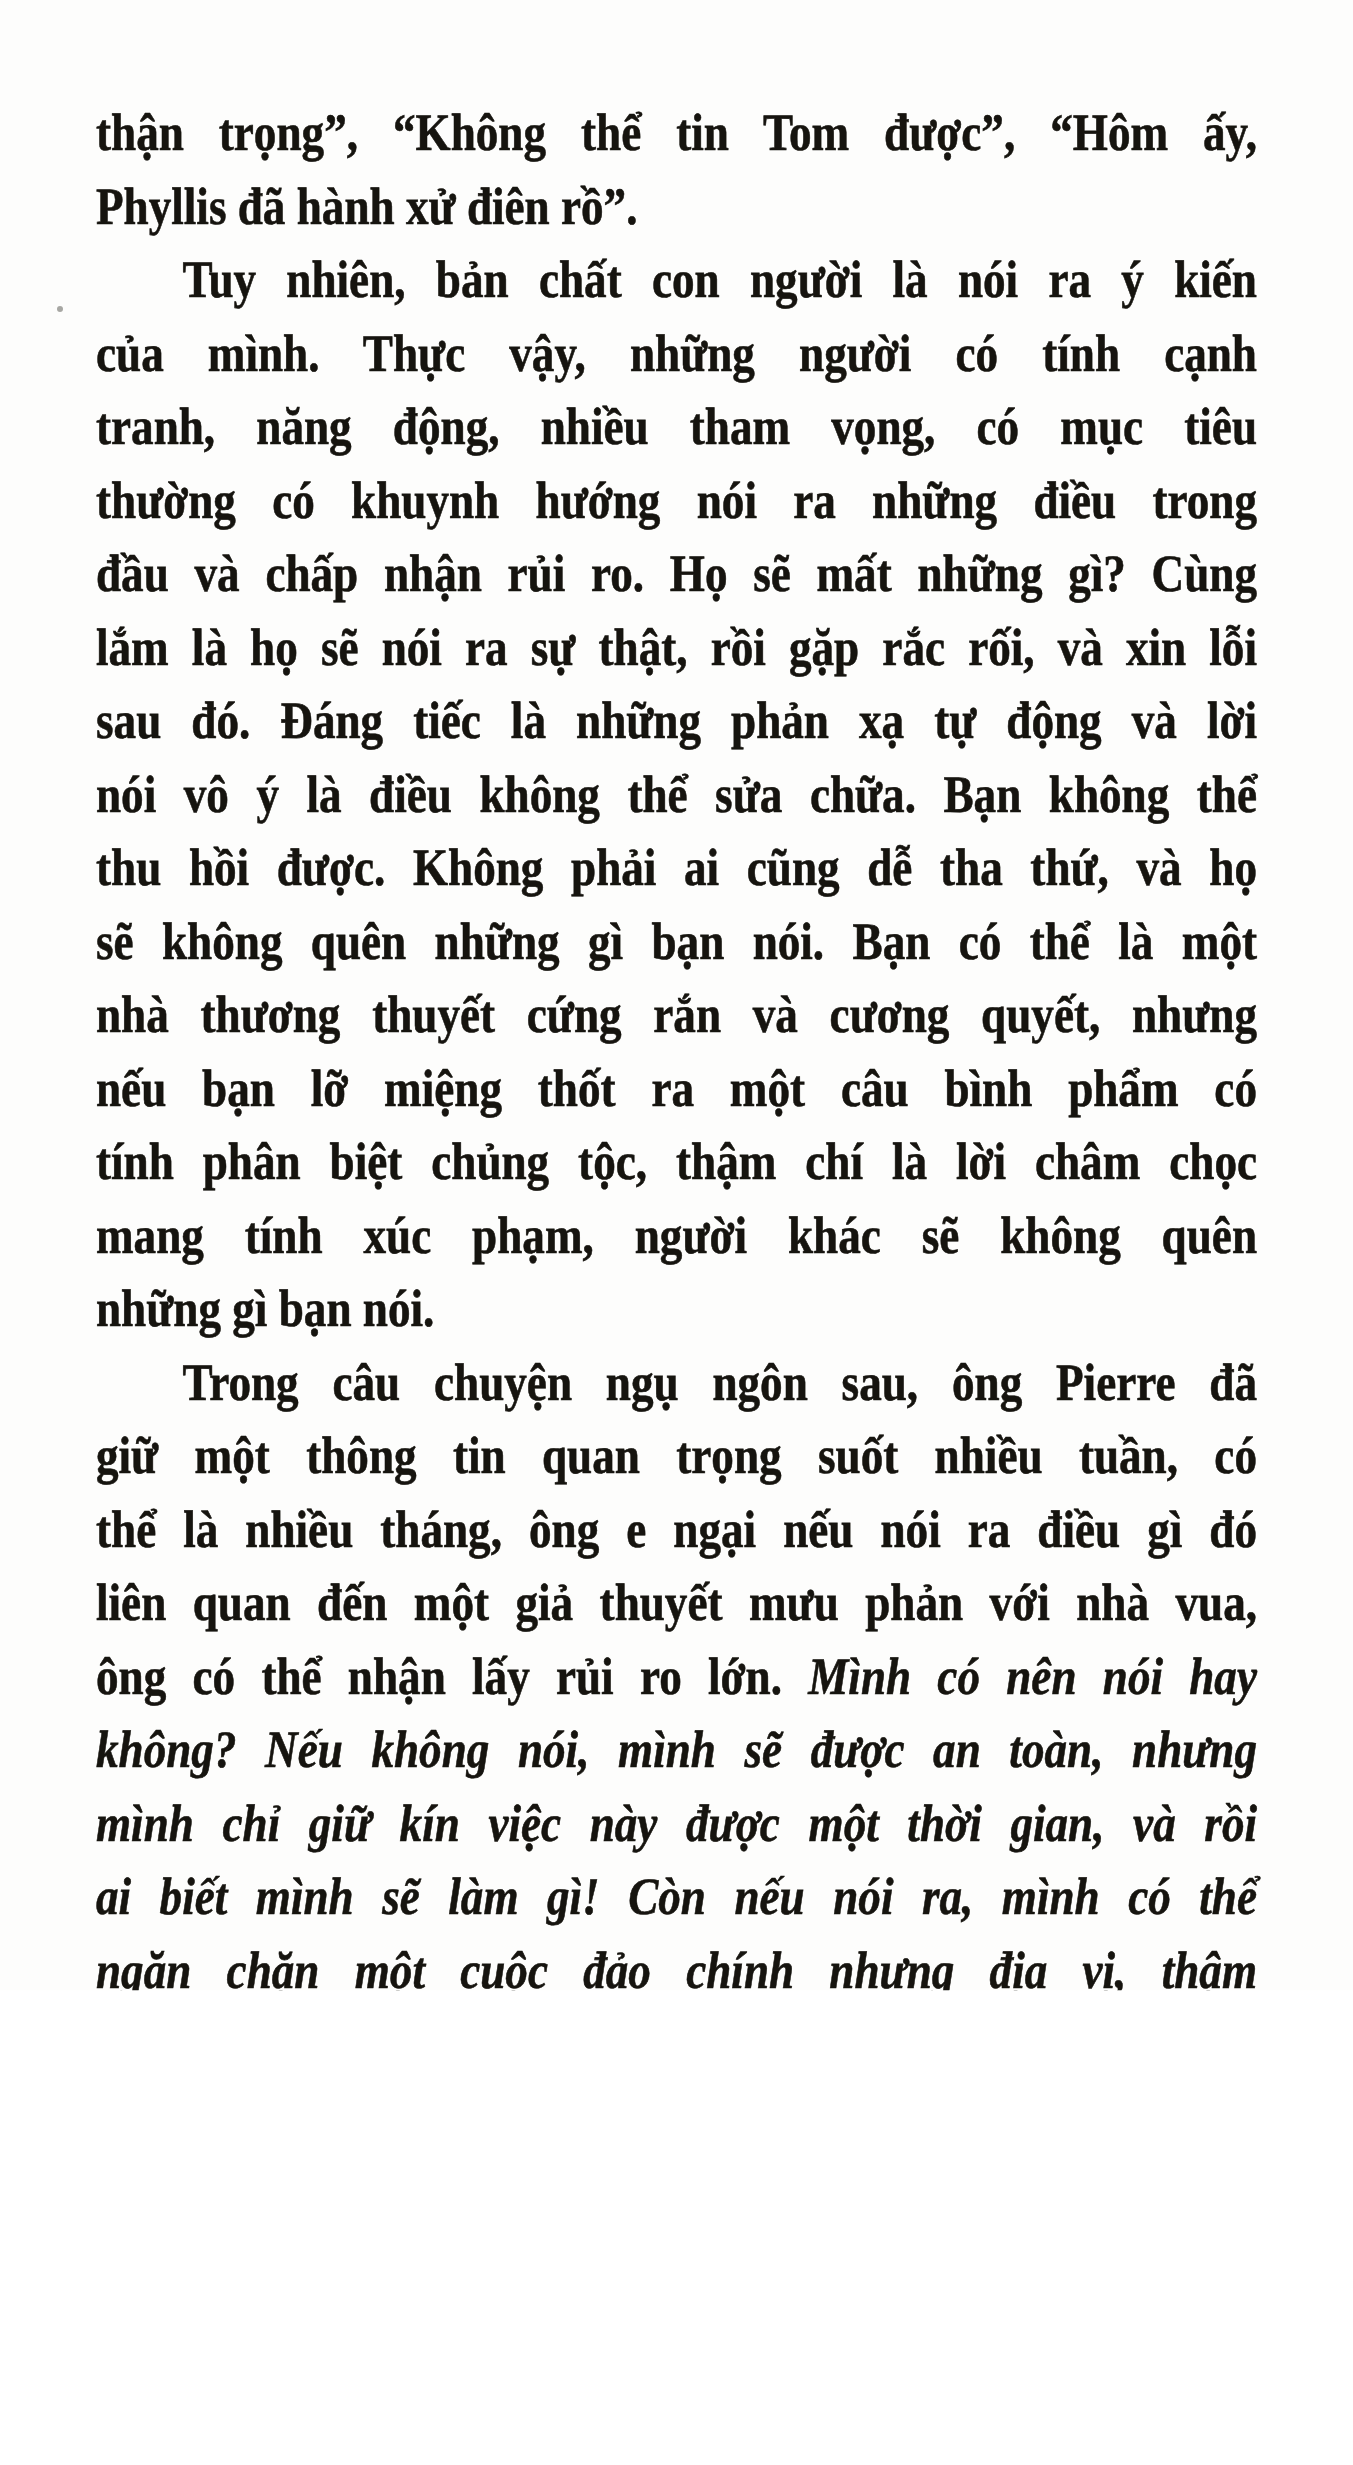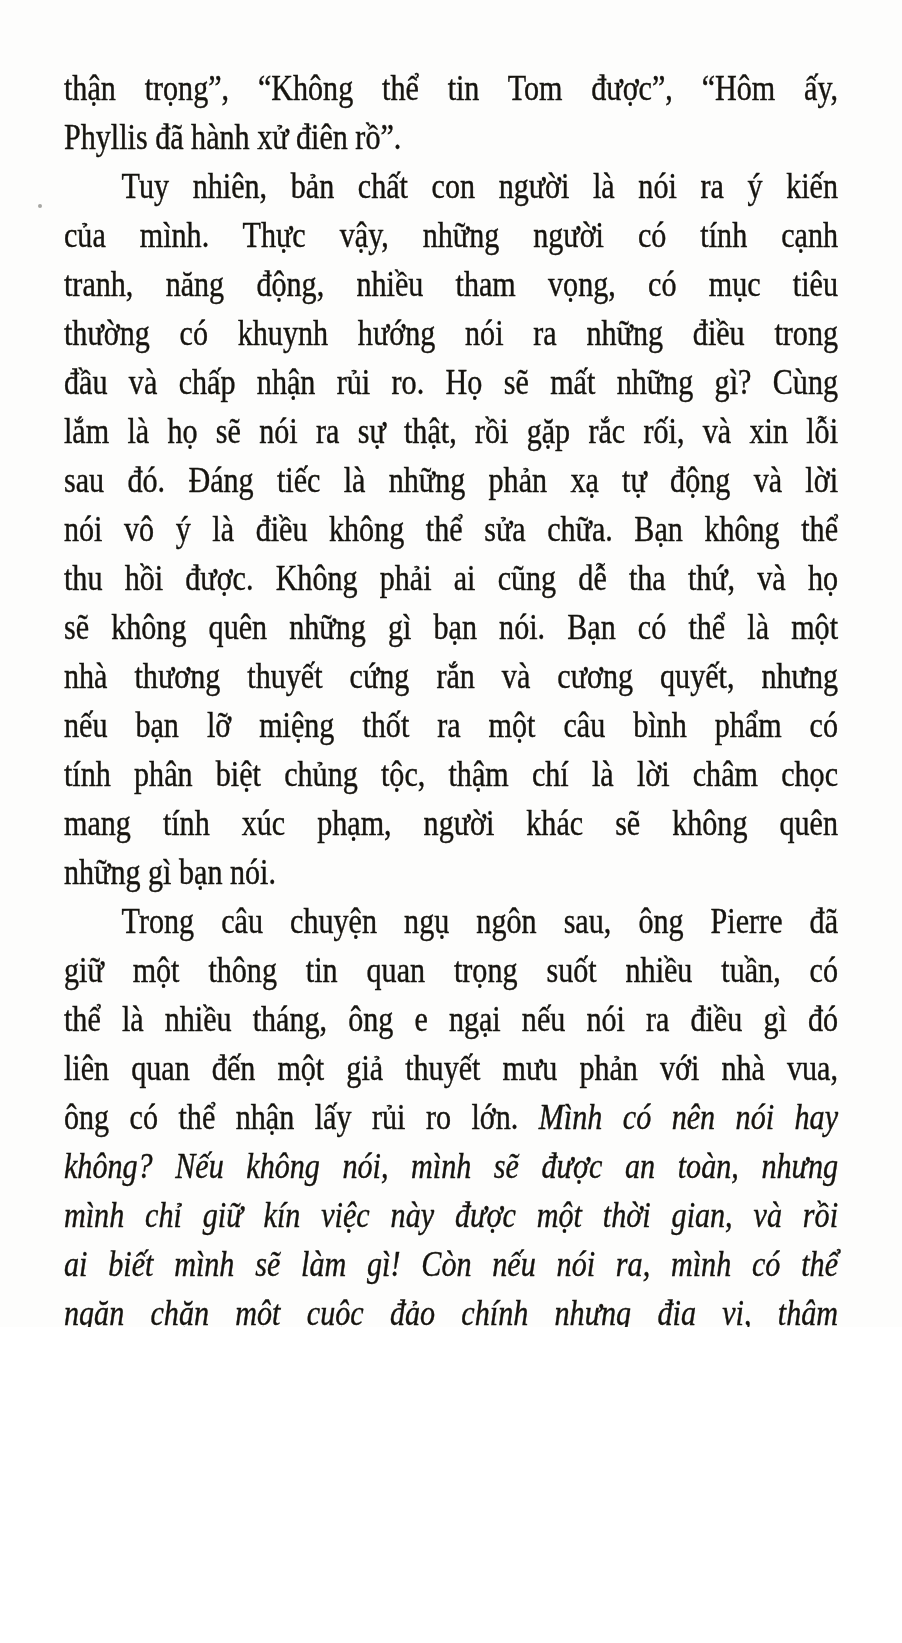--- a/index.html
+++ b/index.html
@@ -8,20 +8,21 @@
     background: #ffffff;
   }
   .page {
     position: relative;
     width: 902px;
     height: 1327px;
     background: #fdfdfc;
     overflow: hidden;
     font-family: "Liberation Serif", "DejaVu Serif", serif;
     color: #16140f;
+    font-weight: bold;
   }
   .text-block {
     position: absolute;
     left: 64px;
     top: 64px;
     width: 900px;              
     transform: scaleX(0.86);   
     transform-origin: 0 0;
     font-size: 35px;
     -webkit-text-stroke: 0.4px #16140f;

